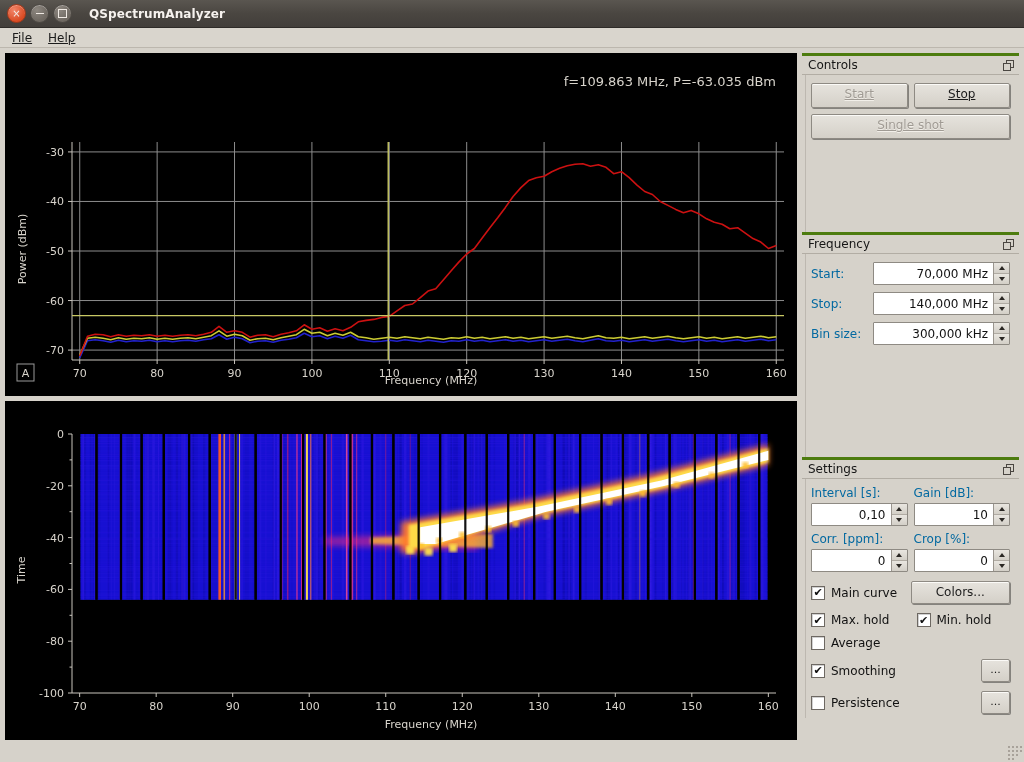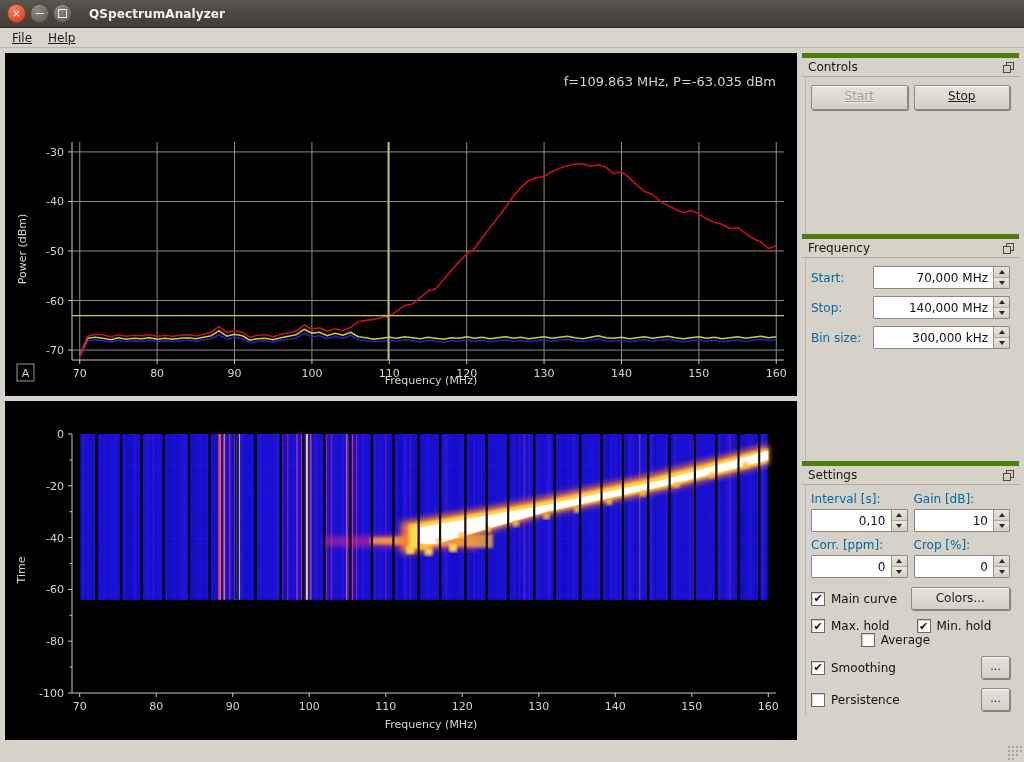--- a/index.html
+++ b/index.html
@@ -40,21 +40,21 @@
   #plots{width:792px;height:703px;display:flex;flex-direction:column;}
   .plotbox{background:#000;border:1px solid #000;position:relative;overflow:hidden;}
   #spec{height:341px;margin-bottom:5px;}
   #fall{height:337px;}
   svg{display:block;}
   
   #dock{width:222px;margin-left:5px;display:flex;flex-direction:column;}
   .panel{background:#d6d2ca;}
   .panel-title{
     height:18px;display:flex;align-items:center;justify-content:space-between;
-    border-top:5px solid #4d7c0f;border-bottom:1px solid #b2ada4;
+    border-top:3px solid #4d7c0f;border-bottom:1px solid #b2ada4;
     padding:0 3px 0 6px;font-size:12px;color:#161616;
   }
   .panel-body{padding:8px 9px 4px 9px;position:relative;}
   .panel-body:before{
     content:"";position:absolute;left:3px;top:0;bottom:0;width:1px;background:#bdb8b0;
   }
   .float-ico{width:14px;height:13px;position:relative;}
   .float-ico i{position:absolute;display:block;border:1px solid #4a4641;background:#d6d2ca;}
   .float-ico i.b{width:6px;height:6px;left:4px;top:1px;}
   .float-ico i.f{width:6px;height:6px;left:1px;top:4px;}
@@ -757,20 +757,23 @@
         <span class="float-ico">
             <i class="b"></i>
             <i class="f"></i>
           </span>
       </div>
       <div class="panel-body" style="height:157px;box-sizing:border-box;">
         <div class="row" style="gap:6px;">
           <div class="btn disabled" style="flex:1;"><u>Start</u></div>
           <div class="btn" style="flex:1;"><u>Stop</u></div>
         </div>
+        <div class="row" style="margin-top:6px;">
+          <div class="btn disabled" style="flex:1;"><u>Single shot</u></div>
+        </div>
       </div>
     </div>
 
     <div class="panel">
       <div class="panel-title">
         <span>Frequency</span>
         <span class="float-ico">
             <i class="b"></i>
             <i class="f"></i>
           </span>
@@ -910,21 +913,21 @@
             <span>Max. hold</span>
           </label>
           <label class="cb" style="width:50%;padding-left:6px;box-sizing:border-box;">
             <span class="cbbox on">
                 <span>✔</span>
               </span>
             <span>Min. hold</span>
           </label>
         </div>
 
-        <div class="row" style="justify-content:center;">
+        <div class="row" style="margin-top:9px;">
           <label class="cb" style="width:50%;">
             <span class="cbbox"></span>
             <span>Average</span>
           </label>
         </div>
 
         <div class="row" style="margin-top:9px;align-items:center;">
           <label class="cb" style="flex:1;">
             <span class="cbbox on">
                 <span>✔</span>

